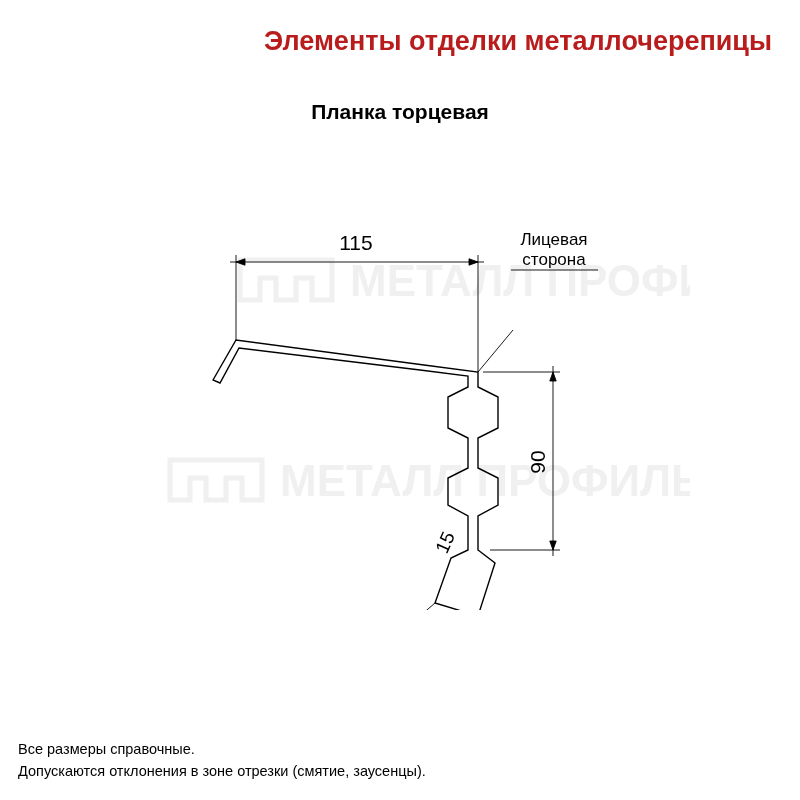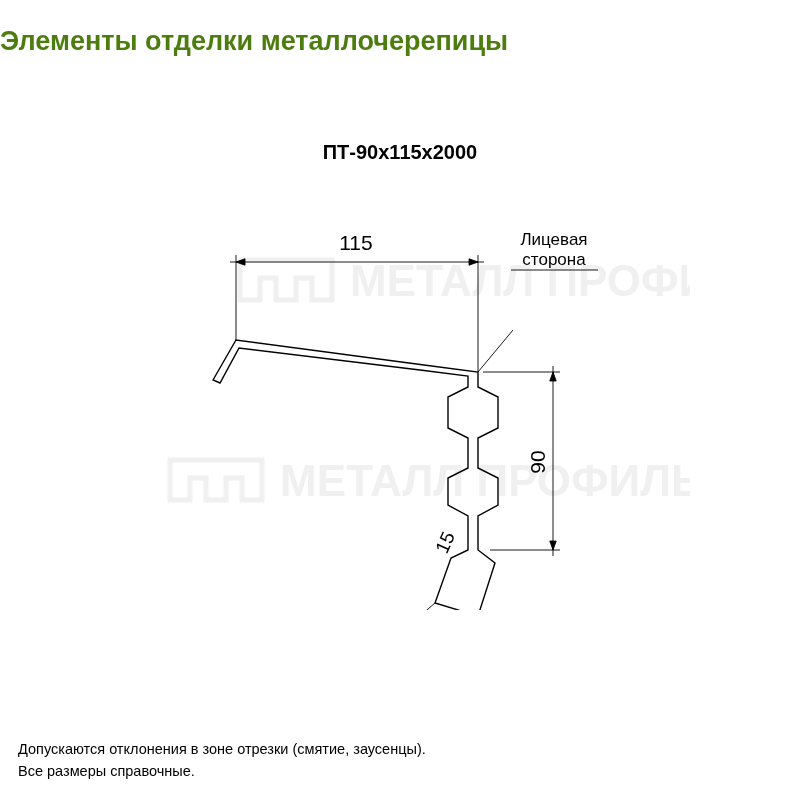--- a/index.html
+++ b/index.html
@@ -18,25 +18,25 @@
   .page {
     position: relative;
     width: 800px;
     height: 800px;
   }
   .title {
     position: absolute;
     top: 26px;
     left: 0;
     width: 772px;
-    text-align: left;
+    text-align: right;
     font-size: 27px;
     font-weight: bold;
     letter-spacing: 0px;
-    color: #4d7c0f;
+    color: #b91c1c;
   }
   .subtitle {
     position: absolute;
     top: 100px;
     left: 0;
     width: 800px;
     text-align: center;
     font-size: 21px;
     font-weight: bold;
     color: #000000;
@@ -78,21 +78,21 @@
   .footer div {
     white-space: nowrap;
   }
 </style>
 </head>
 <body>
 
 <div class="page">
 
   <div class="title">Элементы отделки металлочерепицы</div>
-  <div class="code">ПТ-90х115х2000</div>
+  <div class="subtitle">Планка торцевая</div>
 
   <div class="watermark">
     <svg width="560" height="320" viewBox="0 0 560 320" xmlns="http://www.w3.org/2000/svg">
       <g opacity="0.13" fill="#8a8a8a">
         <g transform="translate(110,15)">
           <path d="M0 30 L0 70 L20 70 L20 48 L36 48 L36 70 L56 70 L56 48 L72 48 L72 70 L92 70 L92 30 Z" fill="none" stroke="#8a8a8a" stroke-width="5"></path>
           <text x="110" y="66" font-family="Liberation Sans, sans-serif" font-size="44" font-weight="bold" fill="#8a8a8a">МЕТАЛЛ ПРОФИЛЬ</text>
         </g>
         <g transform="translate(40,215)">
           <path d="M0 30 L0 70 L20 70 L20 48 L36 48 L36 70 L56 70 L56 48 L72 48 L72 70 L92 70 L92 30 Z" fill="none" stroke="#8a8a8a" stroke-width="5"></path>
@@ -167,17 +167,17 @@
       <text x="537" y="272" text-anchor="middle" font-family="Liberation Sans, sans-serif" font-size="21" fill="#000" transform="rotate(-90 537 272)">90</text>
 
       <text x="443" y="355" text-anchor="middle" font-family="Liberation Sans, sans-serif" font-size="19" fill="#000" transform="rotate(-66 443 355)">15</text>
 
       <text x="546" y="55" text-anchor="middle" font-family="Liberation Sans, sans-serif" font-size="17" fill="#000">Лицевая</text>
       <text x="546" y="75" text-anchor="middle" font-family="Liberation Sans, sans-serif" font-size="17" fill="#000">сторона</text>
     </svg>
   </div>
 
   <div class="footer">
+    <div>Все размеры справочные.</div>
     <div>Допускаются отклонения в зоне отрезки (смятие, заусенцы).</div>
-    <div>Все размеры справочные.</div>
   </div>
 
 </div>
 
 </body></html>

